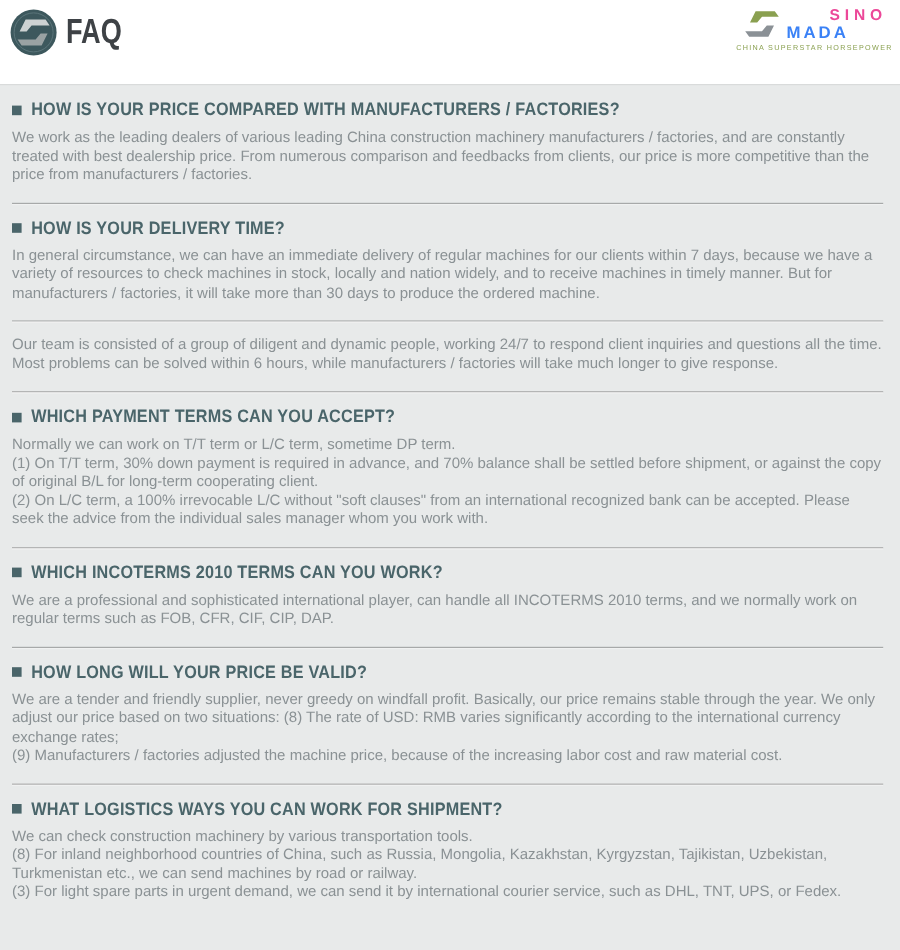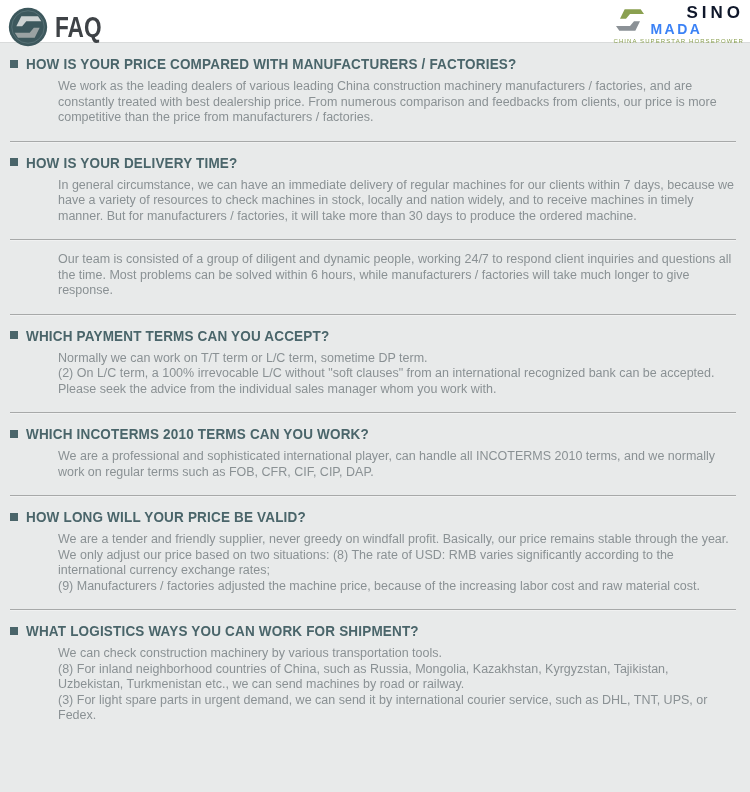--- a/index.html
+++ b/index.html
@@ -4,21 +4,21 @@
 <style>
   html,body{margin:0;padding:0;}
   body{
     width:750px;height:792px;
     font-family:"Liberation Sans",sans-serif;
     background:#ffffff;
     overflow:hidden;
   }
   
   .header{
-    height:42px;background:#ffffff;position:relative;
+    height:70px;background:#ffffff;position:relative;
   }
   .logo-left{
     position:absolute;left:8px;top:7px;
     display:flex;align-items:center;
   }
   .logo-circle{width:40px;height:40px;display:block;}
   .faq-title{
     display:inline-block;
     margin-left:7px;
     font-size:29px;font-weight:bold;color:#3e4246;
@@ -26,21 +26,21 @@
     letter-spacing:0px;line-height:40px;
   }
   .brand{
     position:absolute;right:6px;top:4px;
     display:flex;flex-direction:column;align-items:center;
   }
   .brand-top{display:flex;align-items:center;}
   .brand-mark{width:34px;height:32px;margin-right:3px;}
   .brand-names{display:flex;flex-direction:column;line-height:1;}
   .brand-sino{
-    font-size:17px;font-weight:bold;color:#0f172a;
+    font-size:13px;font-weight:bold;color:#ec4899;
     letter-spacing:4px;
     margin-left:36px;
   }
   .brand-mada{
     font-size:14px;font-weight:bold;color:#3b82f6;
     letter-spacing:2.5px;margin-top:1px;
   }
   .brand-tagline{
     font-size:6px;color:#8aa050;letter-spacing:1.1px;
     margin-top:2px;white-space:nowrap;
@@ -59,21 +59,21 @@
   }
   .bullet{
     width:8px;height:8px;background:#4a656a;
     margin-right:8px;flex:none;
   }
   .qtext{
     display:inline-block;white-space:nowrap;
     transform:scaleX(0.9);transform-origin:left center;
     letter-spacing:0.2px;
   }
-  .answer{margin-top:7px;margin-left:48px;}
+  .answer{margin-top:7px;}
   .answer p{
     margin:0;font-size:12.5px;line-height:15.5px;color:#8a9194;
   }
   .divider{
     height:0;border:none;
     border-top:1px solid #a7a9a9;
     border-bottom:1px solid #f0f1f1;
     margin:15px 0 11px 0;
   }
 </style>
@@ -140,20 +140,21 @@
 
   <div class="divider"></div>
 
   <section>
     <h2 class="question">
       <span class="bullet"></span>
       <span class="qtext">WHICH PAYMENT TERMS CAN YOU ACCEPT?</span>
     </h2>
     <div class="answer">
       <p>Normally we can work on T/T term or L/C term, sometime DP term.</p>
+      <p>(1) On T/T term, 30% down payment is required in advance, and 70% balance shall be settled before shipment, or against the copy of original B/L for long-term cooperating client.</p>
       <p>(2) On L/C term, a 100% irrevocable L/C without "soft clauses" from an international recognized bank can be accepted. Please seek the advice from the individual sales manager whom you work with.</p>
     </div>
   </section>
 
   <div class="divider"></div>
 
   <section>
     <h2 class="question">
       <span class="bullet"></span>
       <span class="qtext">WHICH INCOTERMS 2010 TERMS CAN YOU WORK?</span>

